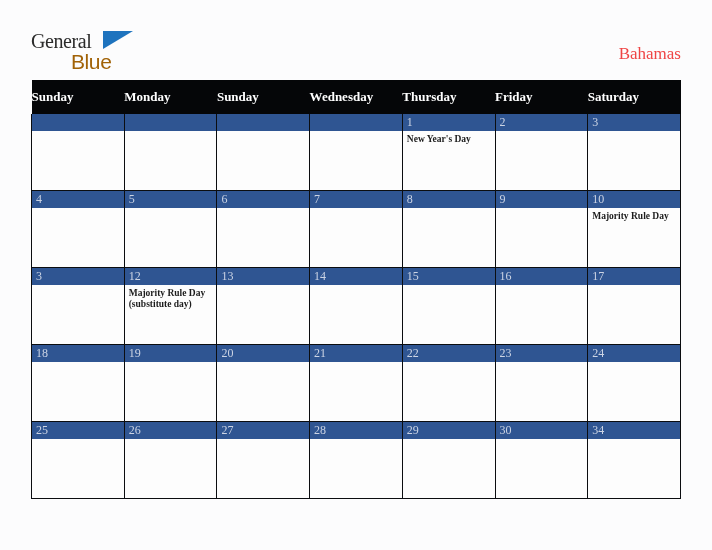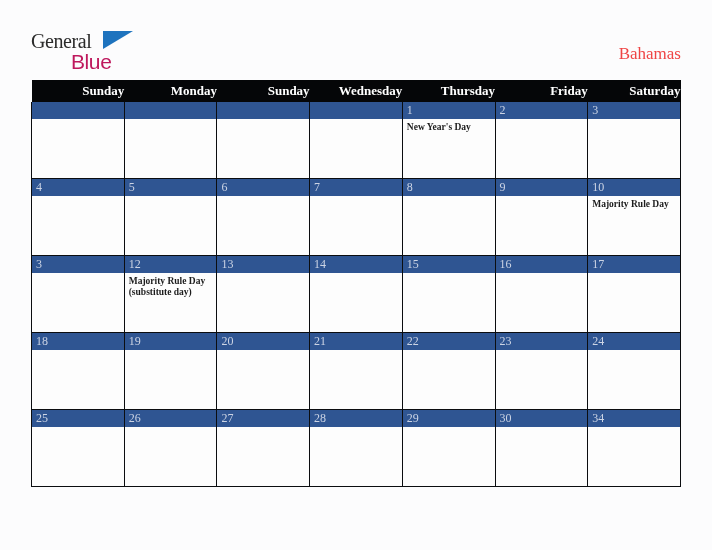--- a/index.html
+++ b/index.html
@@ -56,21 +56,21 @@
     border-left: 30px solid #1e73be;
     border-bottom: 18px solid transparent;
   }
   .logo-blue {
     position: absolute;
     left: 40px;
     top: 20px;
     font-family: "Liberation Sans", sans-serif;
     font-size: 21px;
     letter-spacing: -0.4px;
-    color: #be185d;
+    color: #a16207;
     line-height: 23px;
   }
 
   .cal-title {
     position: absolute;
     left: 0;
     right: 0;
     top: 2px;
     text-align: center;
     font-family: "Liberation Serif", serif;
@@ -97,23 +97,23 @@
     border-collapse: collapse;
     table-layout: fixed;
   }
 
   .calendar th {
     background: #050608;
     color: #ffffff;
     font-family: "Liberation Serif", serif;
     font-weight: bold;
     font-size: 13px;
-    height: 22px;
+    height: 34px;
     padding: 0;
-    text-align: right;
+    text-align: left;
     border: 0;
   }
 
   .calendar td {
     vertical-align: top;
     padding: 0;
     border-left: 1px solid #0b0d10;
     border-right: 1px solid #0b0d10;
     border-bottom: 1px solid #0b0d10;
     background: #fdfdfd;

